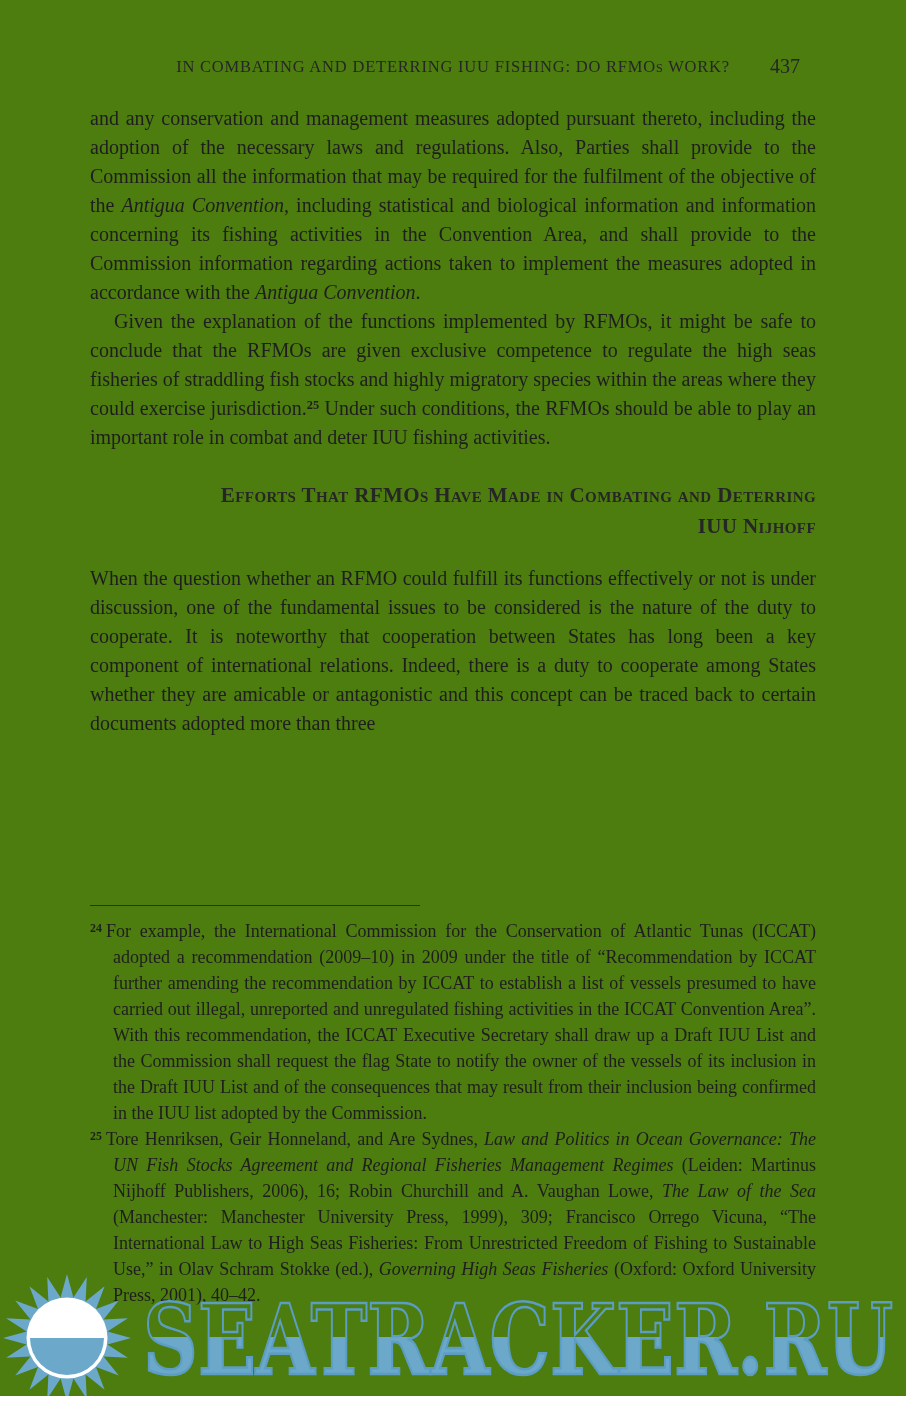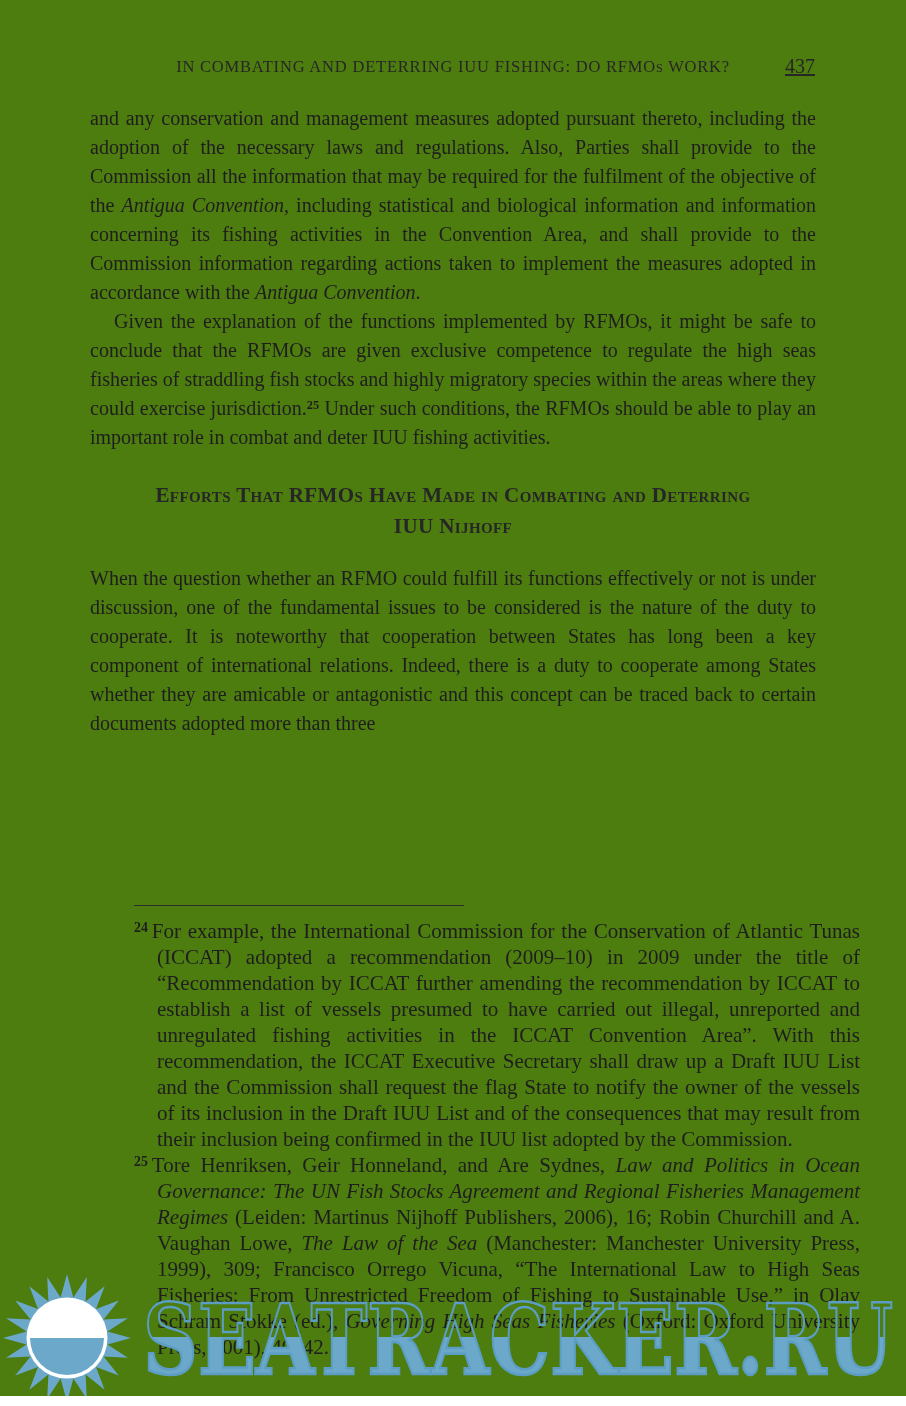--- a/index.html
+++ b/index.html
@@ -23,25 +23,24 @@
   }
   .rh-title {
     font-size: 16.5px;
     letter-spacing: 0.8px;
     font-variant: small-caps;
     color: #262626;
     white-space: nowrap;
   }
   .page-num {
     position: absolute;
-    right: 1px;
+    right: 16px;
     top: -2px;
     font-size: 20px;
     color: #262626;
-    text-decoration: underline;
   }
 
   
   .body-text {
     position: absolute;
     top: 104px;
     left: 90px;
     width: 726px;
     font-size: 20px;
     line-height: 29px;
@@ -61,33 +60,32 @@
   }
 
   .section-heading {
     margin: 28px 0 22px 0;
     font-size: 21px;
     font-weight: 600;
     font-variant: small-caps;
     letter-spacing: 0.4px;
     line-height: 31px;
     color: #262626;
-    text-align: center;
+    text-align: right;
   }
 
   
   .footnotes {
     position: absolute;
     top: 905px;
     left: 90px;
     width: 726px;
-    font-size: 21px;
+    font-size: 18px;
     line-height: 26px;
     text-align: justify;
-    margin-left: 44px;
   }
   .fn-rule {
     width: 330px;
     height: 0;
     border-top: 1.6px solid #2e2e2e;
     margin-bottom: 12px;
   }
   .footnote {
     padding-left: 23px;
     text-indent: -23px;

